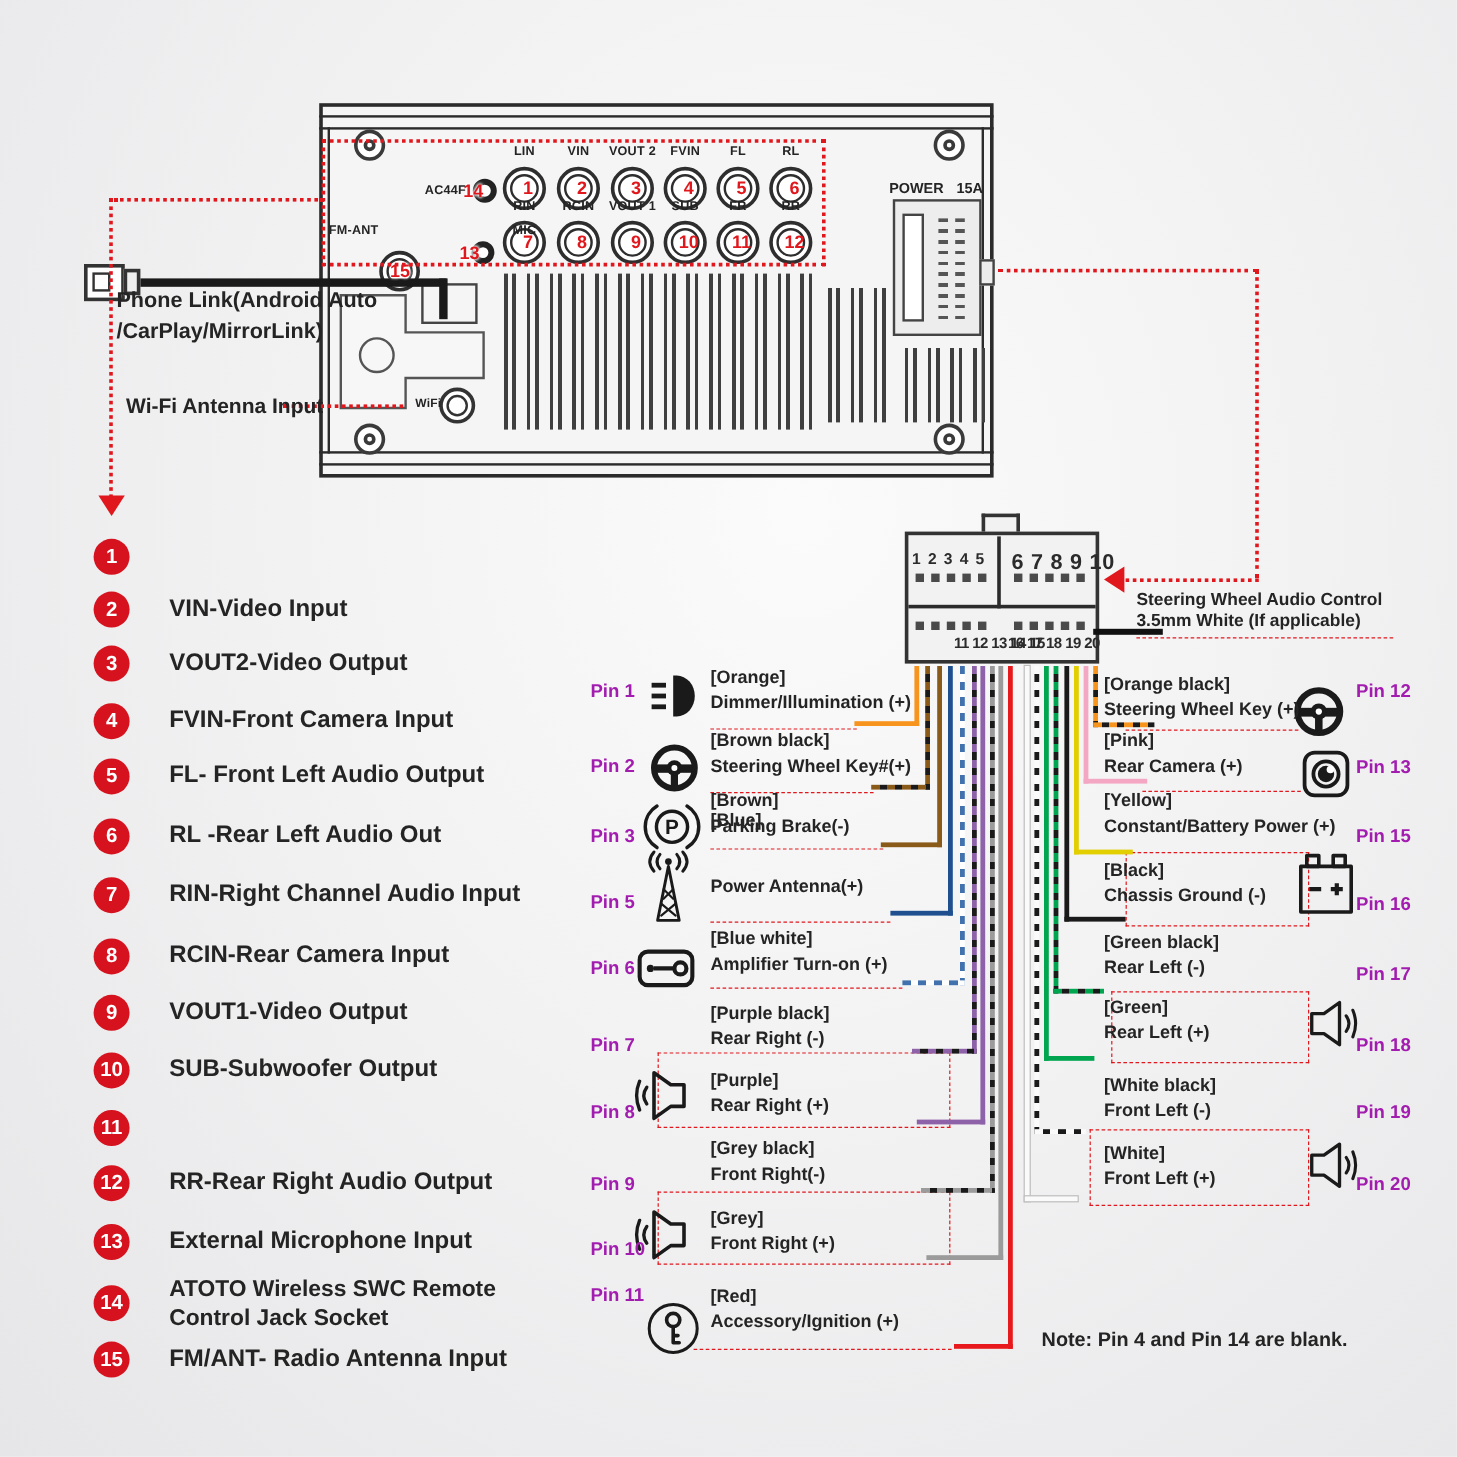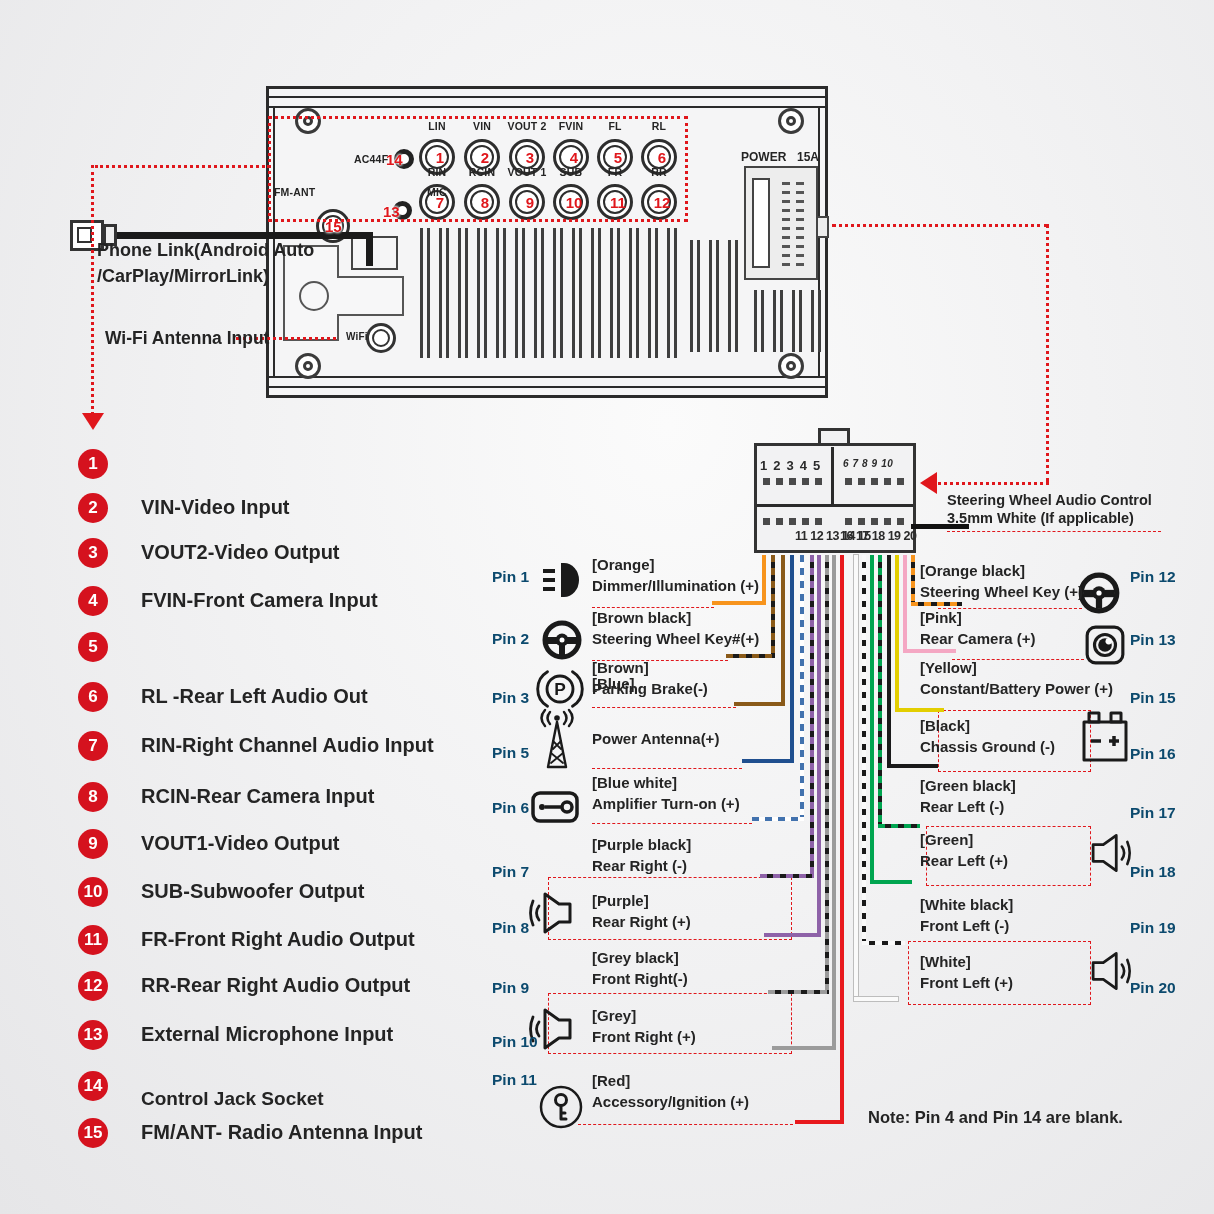--- a/index.html
+++ b/index.html
@@ -26,21 +26,21 @@
   .screw{position:absolute;width:26px;height:26px;border:3px solid #3a3a3a;border-radius:50%;background:#fff;box-sizing:border-box;z-index:4;display:flex;align-items:center;justify-content:center;}
   .screw>div{width:10px;height:10px;border:3px solid #3a3a3a;border-radius:50%;box-sizing:border-box;}
   .vents{position:absolute;background:repeating-linear-gradient(90deg,#3f3f3f 0 3px,transparent 3px 7px,#3f3f3f 7px 10px,transparent 10px 19px);z-index:2;}
   .rca{position:absolute;width:36px;height:36px;border:3px solid #2e2e2e;border-radius:50%;background:#fff;box-sizing:border-box;z-index:4;}
   .rca-in{position:absolute;left:3px;top:3px;width:24px;height:24px;border:2px solid #2e2e2e;border-radius:50%;box-sizing:border-box;}
   .rca-num{position:absolute;left:0;top:7px;width:30px;text-align:center;font-size:15px;font-weight:bold;color:#e0171c;}
   .donut{position:absolute;border:5px solid #222;border-radius:50%;background:#fff;box-sizing:border-box;z-index:4;}
   .badge-num{position:absolute;font-size:15px;font-weight:bold;color:#e0171c;z-index:5;text-shadow:0 0 3px #fff,0 0 3px #fff,0 0 3px #fff;}
   .legend-circle{position:absolute;width:30px;height:30px;border-radius:50%;background:#d5121e;color:#fff;font-size:17px;font-weight:bold;display:flex;align-items:center;justify-content:center;z-index:4;}
   .legend-text{position:absolute;font-size:20px;font-weight:bold;color:#242424;white-space:nowrap;z-index:4;}
-  .pin-num{position:absolute;font-size:15.5px;font-weight:bold;color:#0c4a6e;white-space:nowrap;z-index:6;}
+  .pin-num{position:absolute;font-size:15.5px;font-weight:bold;color:#a21caf;white-space:nowrap;z-index:6;}
   .wire-lbl{position:absolute;font-size:15px;font-weight:bold;color:#242424;white-space:nowrap;z-index:6;}
   .wire{position:absolute;z-index:3;}
   .icon-box{position:absolute;z-index:4;}
   .conn{position:absolute;left:754px;top:443px;width:162px;height:110px;border:3px solid #333;background:#f2f2f3;box-sizing:border-box;z-index:3;}
   .conn-tab{position:absolute;left:818px;top:428px;width:32px;height:18px;border:3px solid #333;border-bottom:none;background:#f2f2f3;box-sizing:border-box;z-index:2;}
   .conn-num{position:absolute;font-weight:bold;color:#2b2b2b;white-space:nowrap;z-index:4;}
   .sq{position:absolute;width:7px;height:7px;background:#4a4a4a;z-index:4;}
   .arrow-down{position:absolute;width:0;height:0;border-left:11px solid transparent;border-right:11px solid transparent;border-top:17px solid #e0171c;z-index:6;}
   .arrow-left{position:absolute;width:0;height:0;border-top:11px solid transparent;border-bottom:11px solid transparent;border-right:17px solid #e0171c;z-index:6;}
 </style>
@@ -121,55 +121,56 @@
   <div class="dot-h" style="left:832px;top:224px;width:216px;"></div>
   <div class="dot-v" style="left:1046px;top:224px;height:258px;"></div>
   <div class="dot-h" style="left:938px;top:482px;width:111px;"></div>
   <div class="arrow-left" style="left:920px;top:472px;"></div>
 
   <div class="conn-tab"></div>
   <div class="conn"></div>
   <div class="line" style="left:831px;top:447px;width:3px;height:60px;z-index:4;"></div>
   <div class="line" style="left:757px;top:504px;width:156px;height:3px;z-index:4;"></div>
   <div class="conn-num" style="left:760px;top:458px;font-size:13px;letter-spacing:1.2px;">1 2 3 4 5</div>
-  <div class="conn-num" style="left:843px;top:458px;font-size:10px;letter-spacing:0.6px;font-style:italic;">6 7 8 9 10</div>
+  <div class="conn-num" style="left:843px;top:458px;font-size:18px;letter-spacing:0.6px;">6 7 8 9 10</div>
   <div class="conn-num" style="left:755px;top:529px;font-size:12.5px;letter-spacing:-0.5px;padding-left:40px;">11 12 13 14 15</div>
   <div class="conn-num" style="left:840px;top:529px;font-size:12.5px;letter-spacing:-0.5px;">16 17 18 19 20</div>
 
   <div class="abs" style="left:911px;top:524px;width:58px;height:5px;background:#111;z-index:4;"></div>
   <div class="txt t14" style="left:947px;top:492px;">Steering Wheel Audio Control</div>
   <div class="txt t14" style="left:947px;top:510px;">3.5mm White (If applicable)</div>
 
   <div class="txt t16" style="left:868px;top:1108px;">Note: Pin 4 and Pin 14 are blank.</div>
 
 <div class="legend-circle" style="left: 78px; top: 449px;">1</div>
     <div class="legend-circle" style="left: 78px; top: 493px;">2</div>
     <div class="legend-text" style="left: 141px; top: 496px;">VIN-Video Input</div>
     <div class="legend-circle" style="left: 78px; top: 538px;">3</div>
     <div class="legend-text" style="left: 141px; top: 541px;">VOUT2-Video Output</div>
     <div class="legend-circle" style="left: 78px; top: 586px;">4</div>
     <div class="legend-text" style="left: 141px; top: 589px;">FVIN-Front Camera Input</div>
     <div class="legend-circle" style="left: 78px; top: 632px;">5</div>
+    <div class="legend-text" style="left: 141px; top: 635px;">FL- Front Left Audio Output</div>
     <div class="legend-circle" style="left: 78px; top: 682px;">6</div>
     <div class="legend-text" style="left: 141px; top: 685px;">RL -Rear Left Audio Out</div>
     <div class="legend-circle" style="left: 78px; top: 731px;">7</div>
     <div class="legend-text" style="left: 141px; top: 734px;">RIN-Right Channel Audio Input</div>
     <div class="legend-circle" style="left: 78px; top: 782px;">8</div>
     <div class="legend-text" style="left: 141px; top: 785px;">RCIN-Rear Camera Input</div>
     <div class="legend-circle" style="left: 78px; top: 829px;">9</div>
     <div class="legend-text" style="left: 141px; top: 832px;">VOUT1-Video Output</div>
     <div class="legend-circle" style="left: 78px; top: 877px;">10</div>
     <div class="legend-text" style="left: 141px; top: 880px;">SUB-Subwoofer Output</div>
     <div class="legend-circle" style="left: 78px; top: 925px;">11</div>
-    <div class="legend-text" style="left: 141px; top: 928px;">FR-Front Right Audio Output</div>
     <div class="legend-circle" style="left: 78px; top: 971px;">12</div>
     <div class="legend-text" style="left: 141px; top: 974px;">RR-Rear Right Audio Output</div>
     <div class="legend-circle" style="left: 78px; top: 1020px;">13</div>
     <div class="legend-text" style="left: 141px; top: 1023px;">External Microphone Input</div>
     <div class="legend-circle" style="left: 78px; top: 1071px;">14</div>
+    <div class="legend-text" style="left: 141px; top: 1064px; font-size: 19px;">ATOTO Wireless SWC Remote</div>
     <div class="legend-text" style="left: 141px; top: 1088px; font-size: 19px;">Control Jack Socket</div>
     <div class="legend-circle" style="left: 78px; top: 1118px;">15</div>
     <div class="legend-text" style="left: 141px; top: 1121px;">FM/ANT- Radio Antenna Input</div>
     <div class="txt t10" style="left: 407px; top: 120px; width: 60px; text-align: center;">LIN</div>
     <div class="rca" style="left: 419px; top: 139px;">
       <div class="rca-in"></div>
       <span class="rca-num" style="width:36px;left:0;">1</span>
     </div>
     <div class="txt t10" style="left: 452px; top: 120px; width: 60px; text-align: center;">VIN</div>
     <div class="rca" style="left: 464px; top: 139px;">

